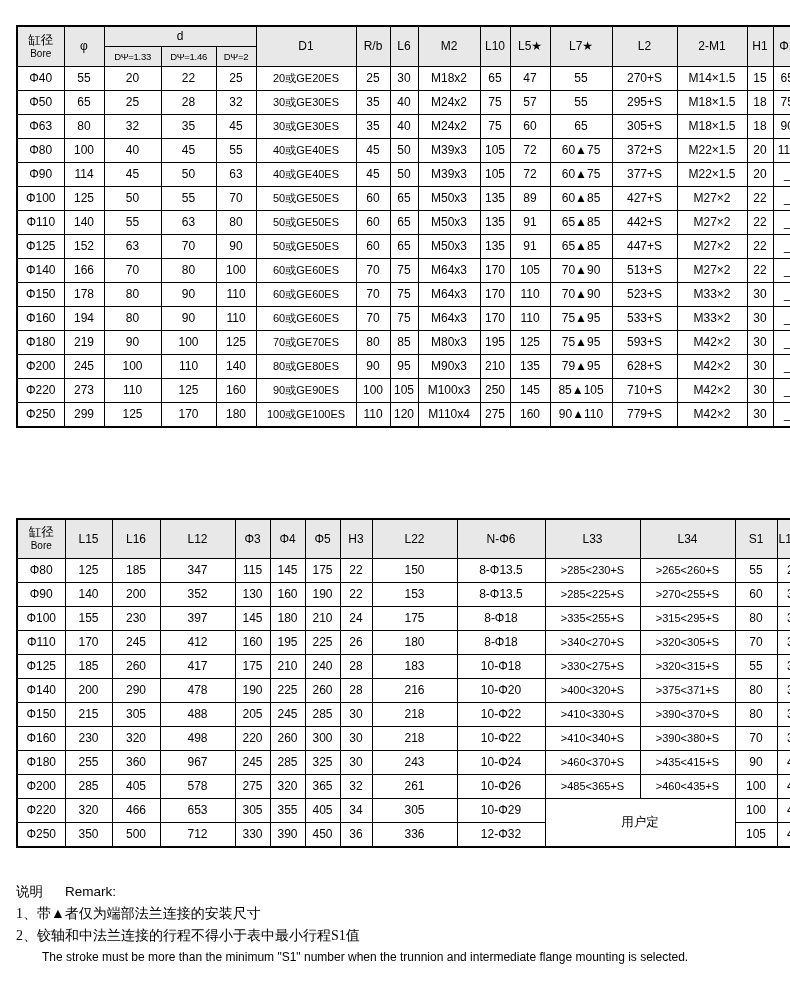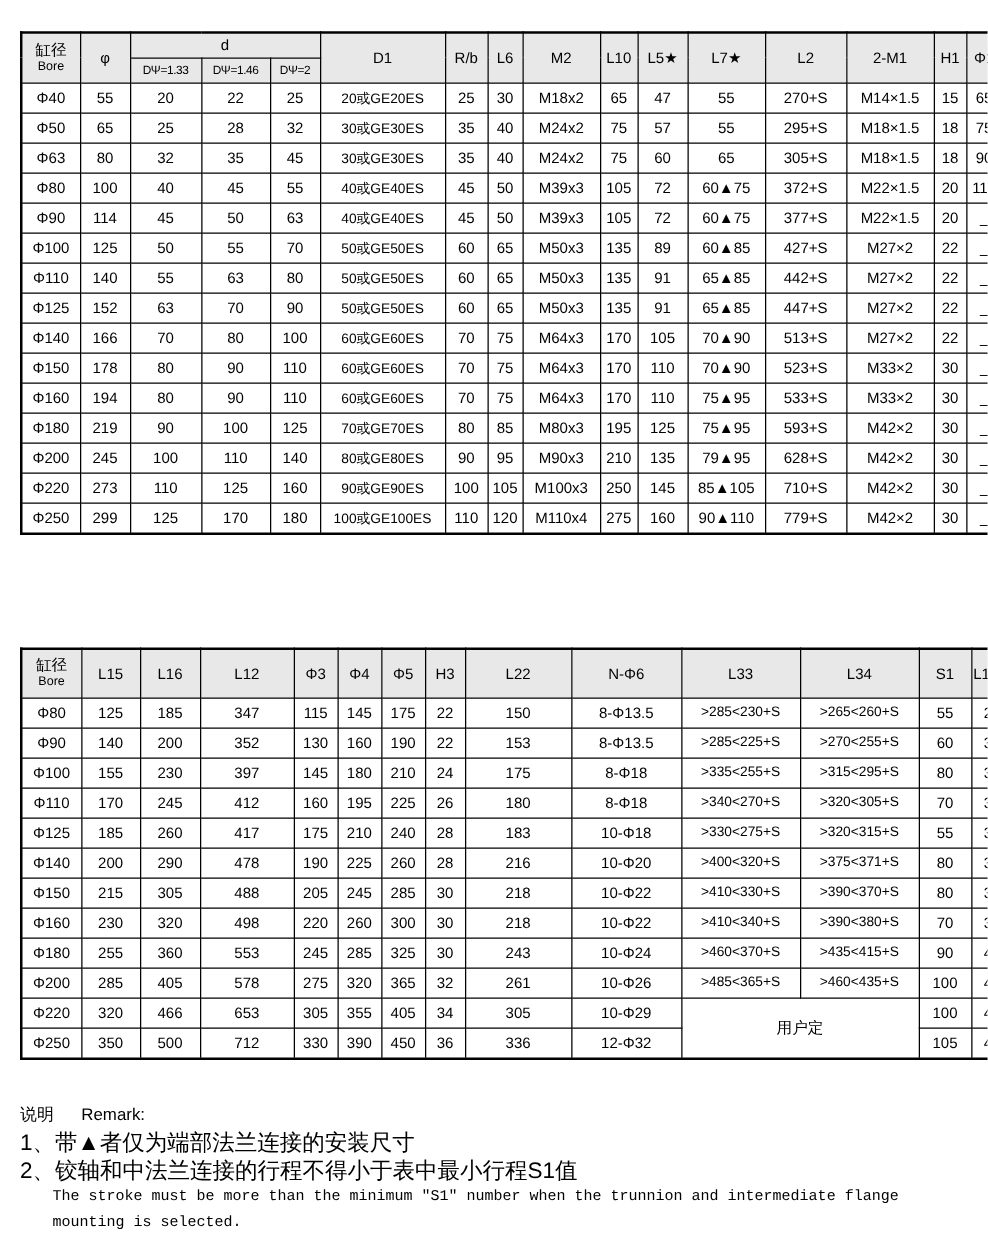--- a/index.html
+++ b/index.html
@@ -42,22 +42,22 @@
   .h-row1{height:20px;}
   .h-row2{height:20px;}
   .t2 thead th{height:38px;}
   .merged-user{font-size:12.5px !important;}
 
   .gap{height:90px;}
 
   .remarks{margin-top:33px;font-size:13.5px;line-height:22px;}
   .remark-title{font-size:13.5px;}
   .remark-title .en{margin-left:22px;}
-  .remark-item{font-size:18px;}
-  .remark-en{font-size:12px;line-height:21px;padding-left:26px;font-family:Liberation Mono, monospace;}
+  .remark-item{font-size:14px;font-family:Liberation Serif, serif;}
+  .remark-en{font-size:12px;line-height:21px;padding-left:26px;}
 </style>
 </head>
 <body>
 
 <div class="page">
 
   <table class="spec t1">
     <colgroup>
       <col style="width:47px">
         <col style="width:40px">
@@ -542,21 +542,21 @@
           <td>10-Φ22</td>
           <td class="l33-col">&gt;410&lt;340+S</td>
           <td class="l33-col">&gt;390&lt;380+S</td>
           <td>70</td>
           <td>35</td>
         </tr>
         <tr>
           <td>Φ180</td>
           <td>255</td>
           <td>360</td>
-          <td>553</td>
+          <td>967</td>
           <td>245</td>
           <td>285</td>
           <td>325</td>
           <td>30</td>
           <td>243</td>
           <td>10-Φ24</td>
           <td class="l33-col">&gt;460&lt;370+S</td>
           <td class="l33-col">&gt;435&lt;415+S</td>
           <td>90</td>
           <td>40</td>

